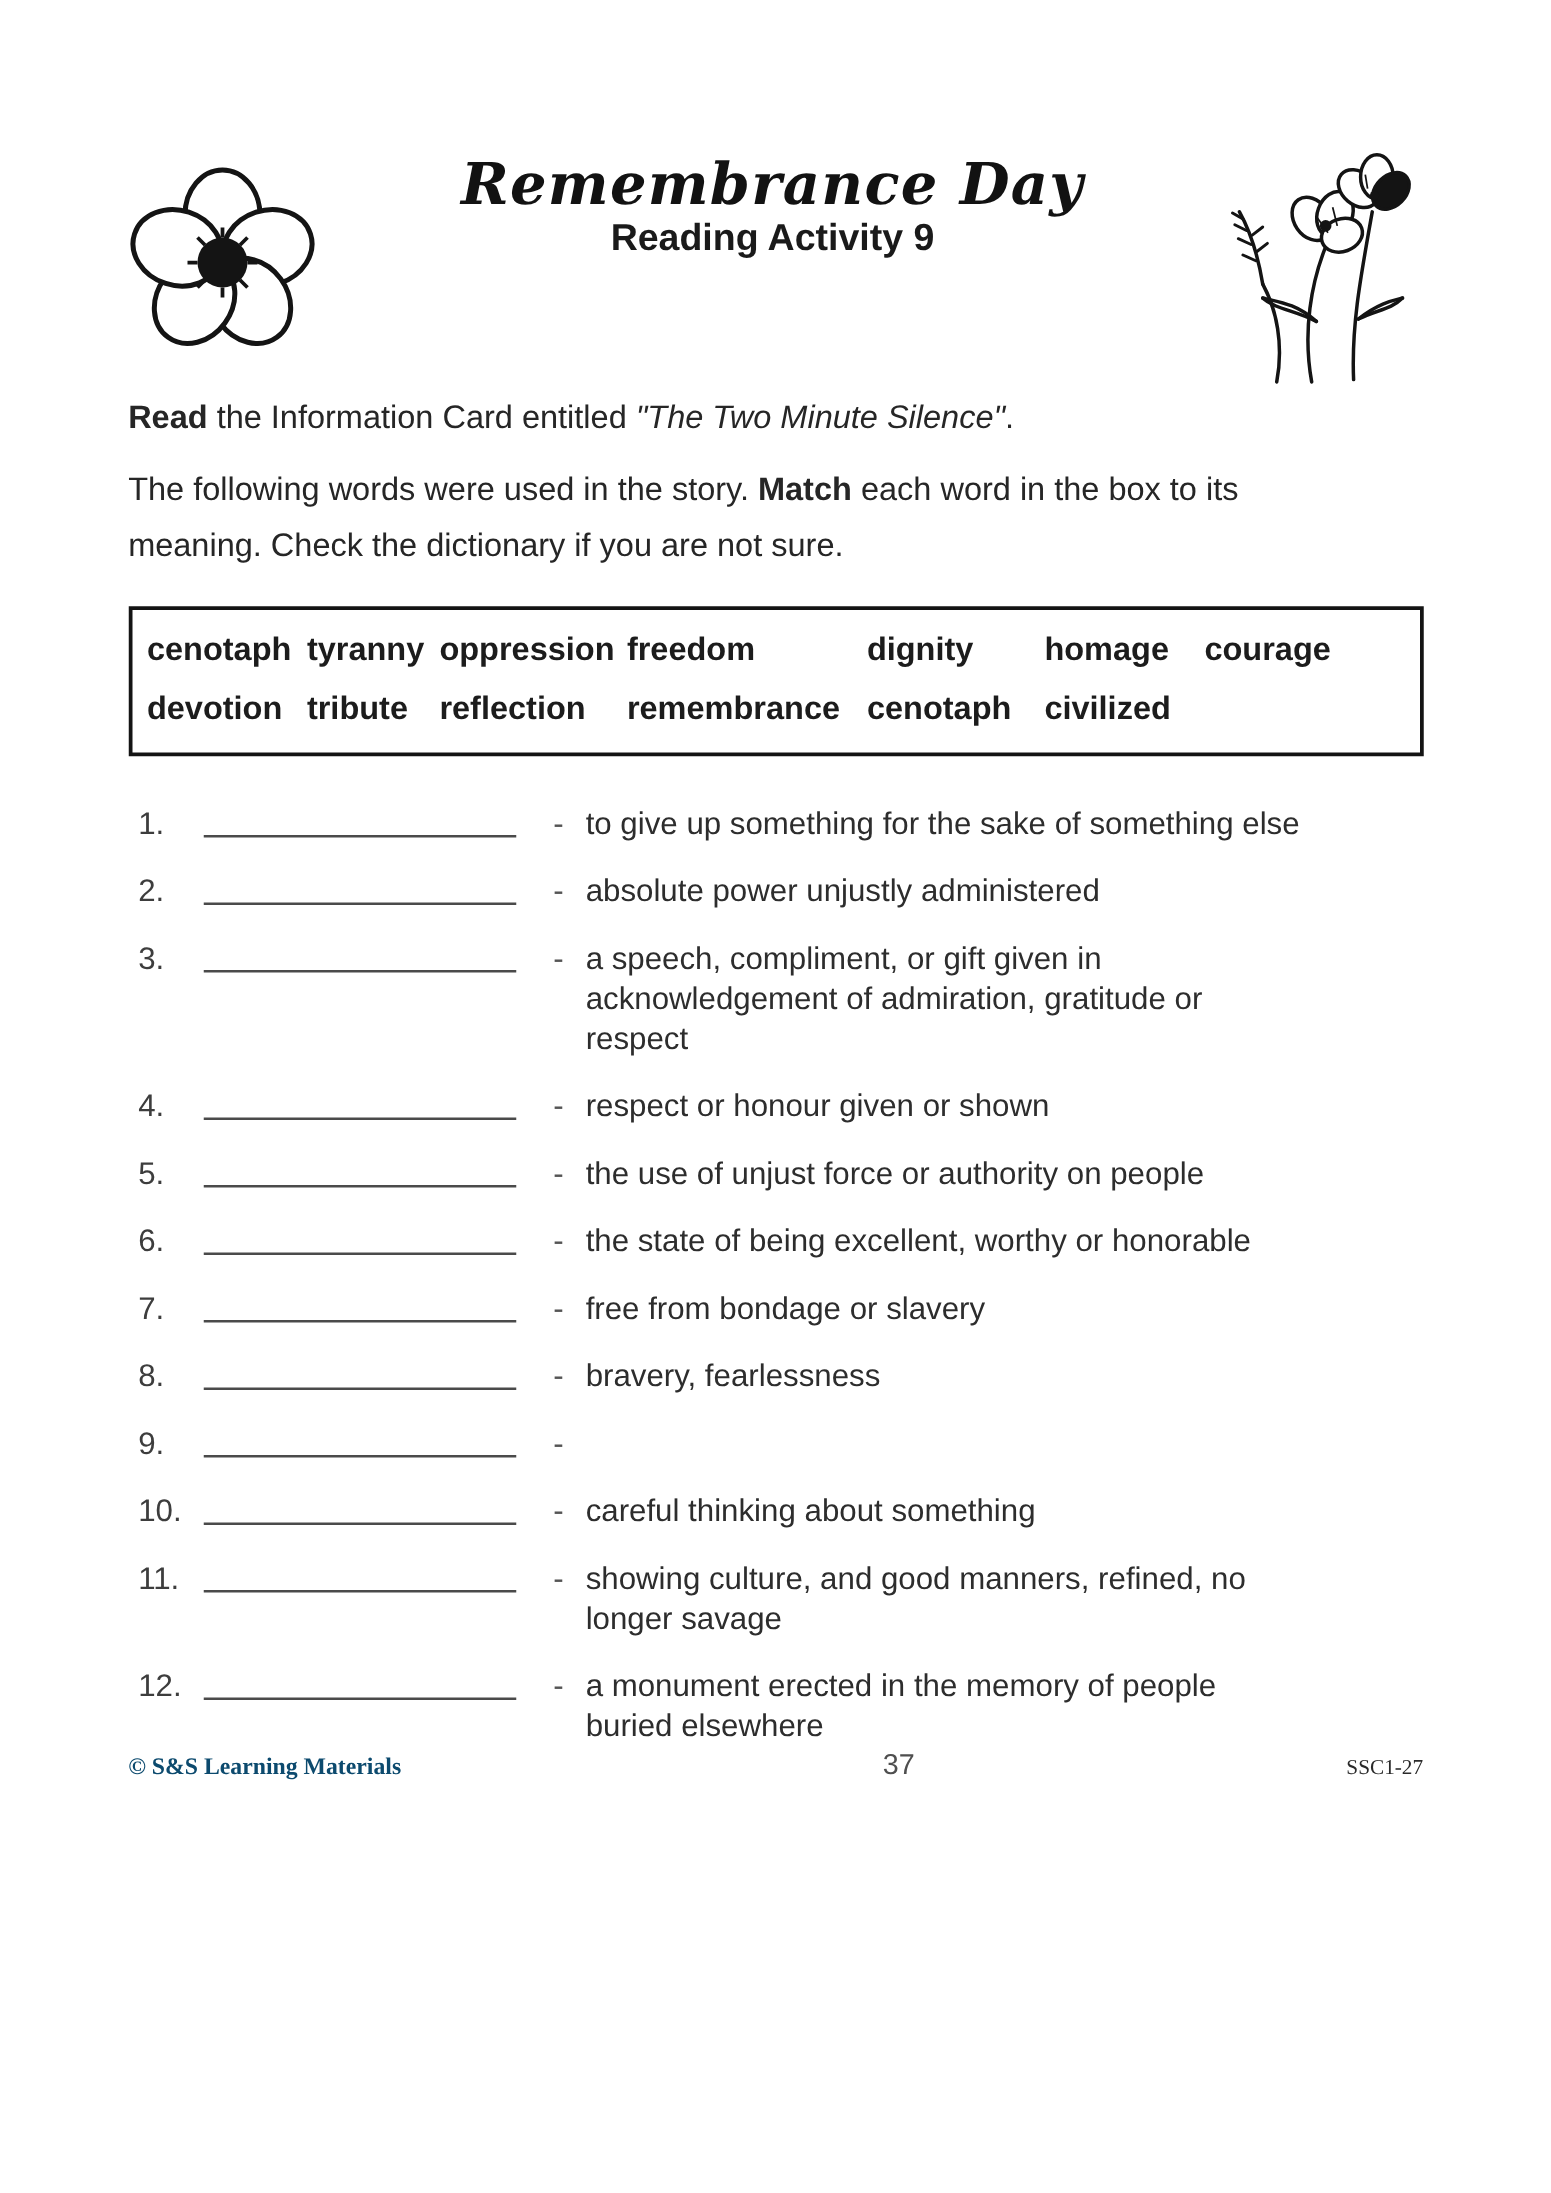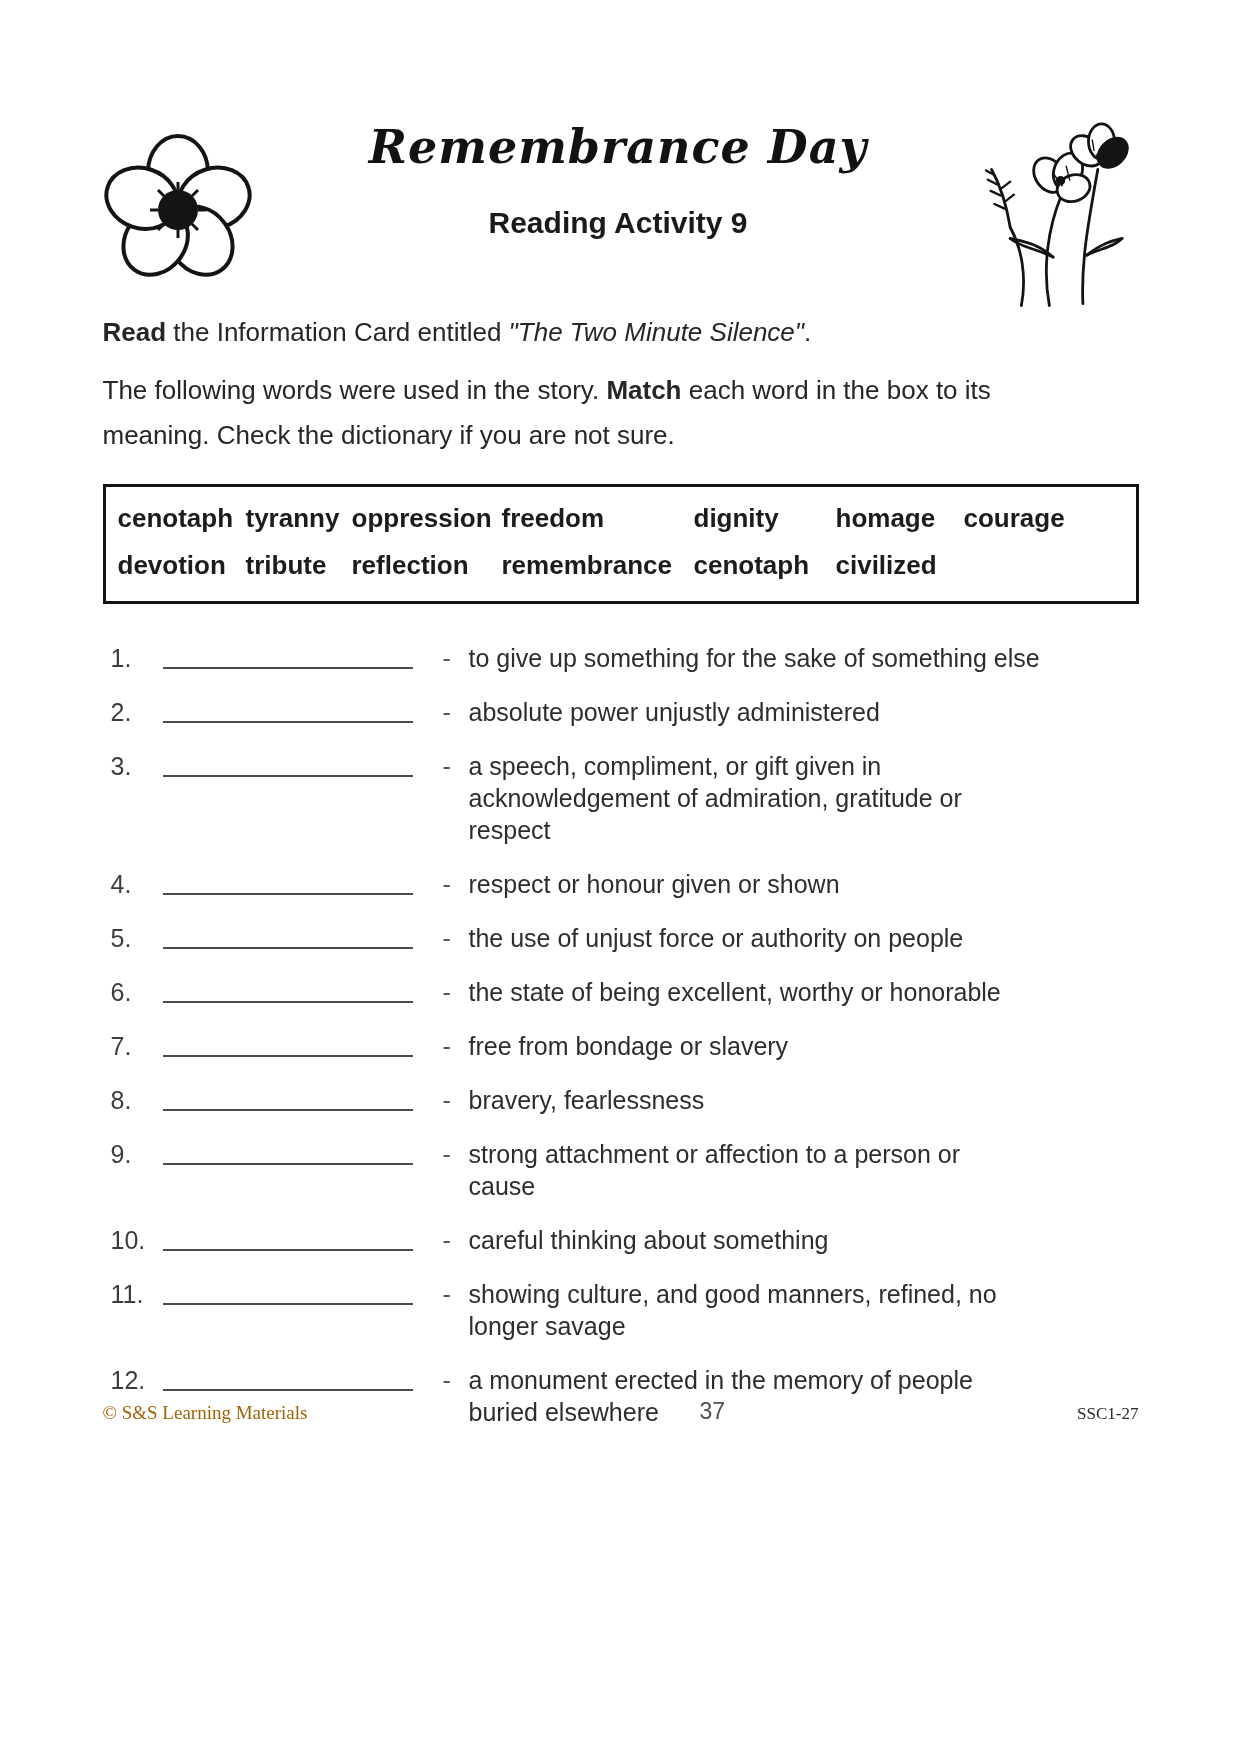--- a/index.html
+++ b/index.html
@@ -10,21 +10,21 @@
     background:#ffffff; padding:108px 85px 0 85px; overflow:hidden;
   }
   
   .header { display:flex; align-items:flex-start; }
   .poppy-left { flex:0 0 160px; padding-top:24px; }
   .titles { flex:1 1 auto; text-align:center; padding-top:12px; }
   .title {
     font-family:"DejaVu Serif", serif; font-style:italic; font-weight:bold;
     font-size:46px; letter-spacing:1px; color:#121212;
   }
-  .subtitle { margin-top:32px; font-size:30px; font-weight:bold; color:#1a1a1a; }
+  .subtitle { font-size:30px; font-weight:bold; color:#1a1a1a; }
   .poppy-right { flex:0 0 165px; }
   
   .read-line { font-size:26px; margin-top:0; color:#262626; }
   .read-line strong { font-weight:bold; }
   .read-line em { font-style:italic; }
   .match-para {
     font-size:26px; line-height:45px; margin-top:20px; max-width:940px;
     white-space:pre-line; color:#262626;
   }
   .match-para strong { font-weight:bold; }
@@ -40,21 +40,21 @@
   .item { display:flex; align-items:flex-start; margin-bottom:22px; font-size:25px; line-height:32px; }
   .num { flex:0 0 52px; color:#3d3d3d; }
   .blank { flex:0 0 250px; height:27px; border-bottom:2px solid #4a4a4a; }
   .dash { flex:0 0 18px; margin-left:30px; color:#555555; }
   .def { margin-left:8px; max-width:640px; white-space:pre-line; color:#2d2d2d; }
   
   .footer {
     position:absolute; left:85px; right:85px; top:1398px;
     display:flex; justify-content:space-between; align-items:baseline;
   }
-  .footer-left { font-family:"Liberation Serif", serif; font-weight:normal; font-size:19px; color:#a16207; }
+  .footer-left { font-family:"Liberation Serif", serif; font-weight:bold; font-size:19px; color:#0c4a6e; }
   .footer-center { font-size:23px; color:#4f4f4f;margin-left:40px; }
   .footer-right { font-family:"Liberation Serif", serif; font-size:17px; color:#2a2a2a; }
 </style>
 </head>
 <body>
 
 <div class="page">
 
   <div class="header">
     <div class="poppy-left">
@@ -204,22 +204,20 @@
       <span class="num">8.</span>
       <span class="blank"></span>
       <span class="dash">-</span>
       <span class="def">bravery, fearlessness</span>
     </div>
 
     <div class="item">
       <span class="num">9.</span>
       <span class="blank"></span>
       <span class="dash">-</span>
-      <span class="def">strong attachment or affection to a person or
-cause</span>
     </div>
 
     <div class="item">
       <span class="num">10.</span>
       <span class="blank"></span>
       <span class="dash">-</span>
       <span class="def">careful thinking about something</span>
     </div>
 
     <div class="item">

